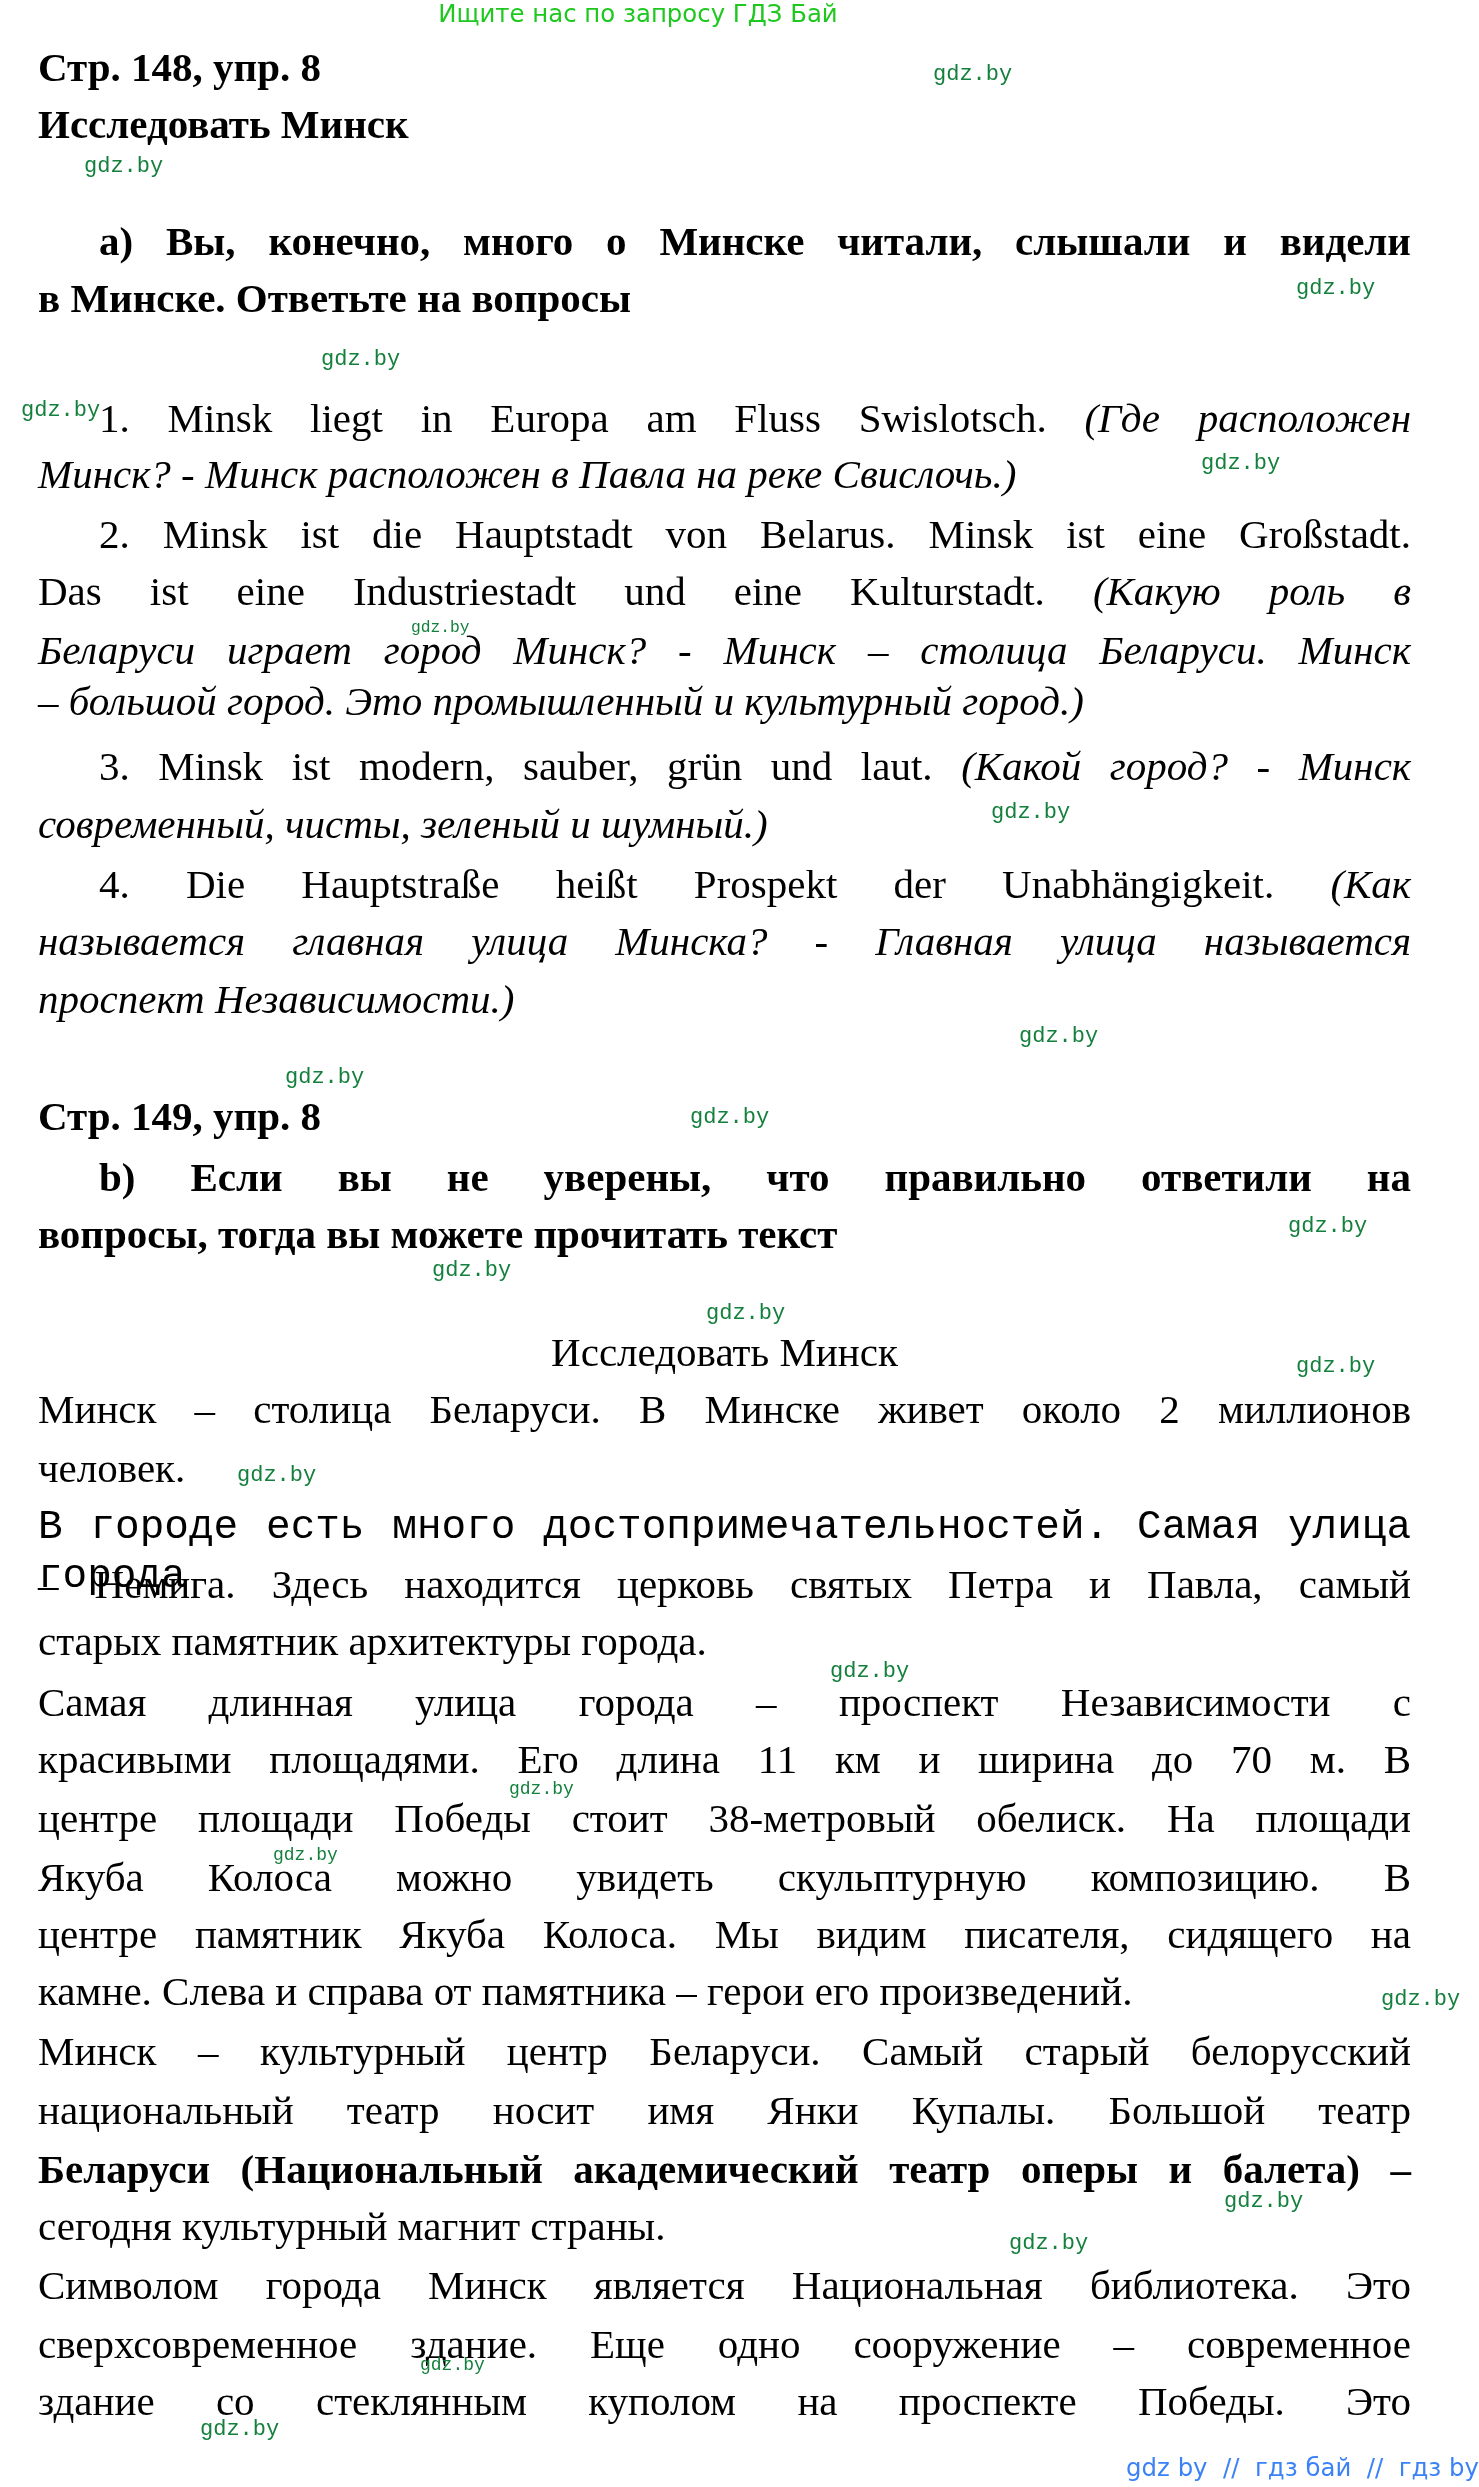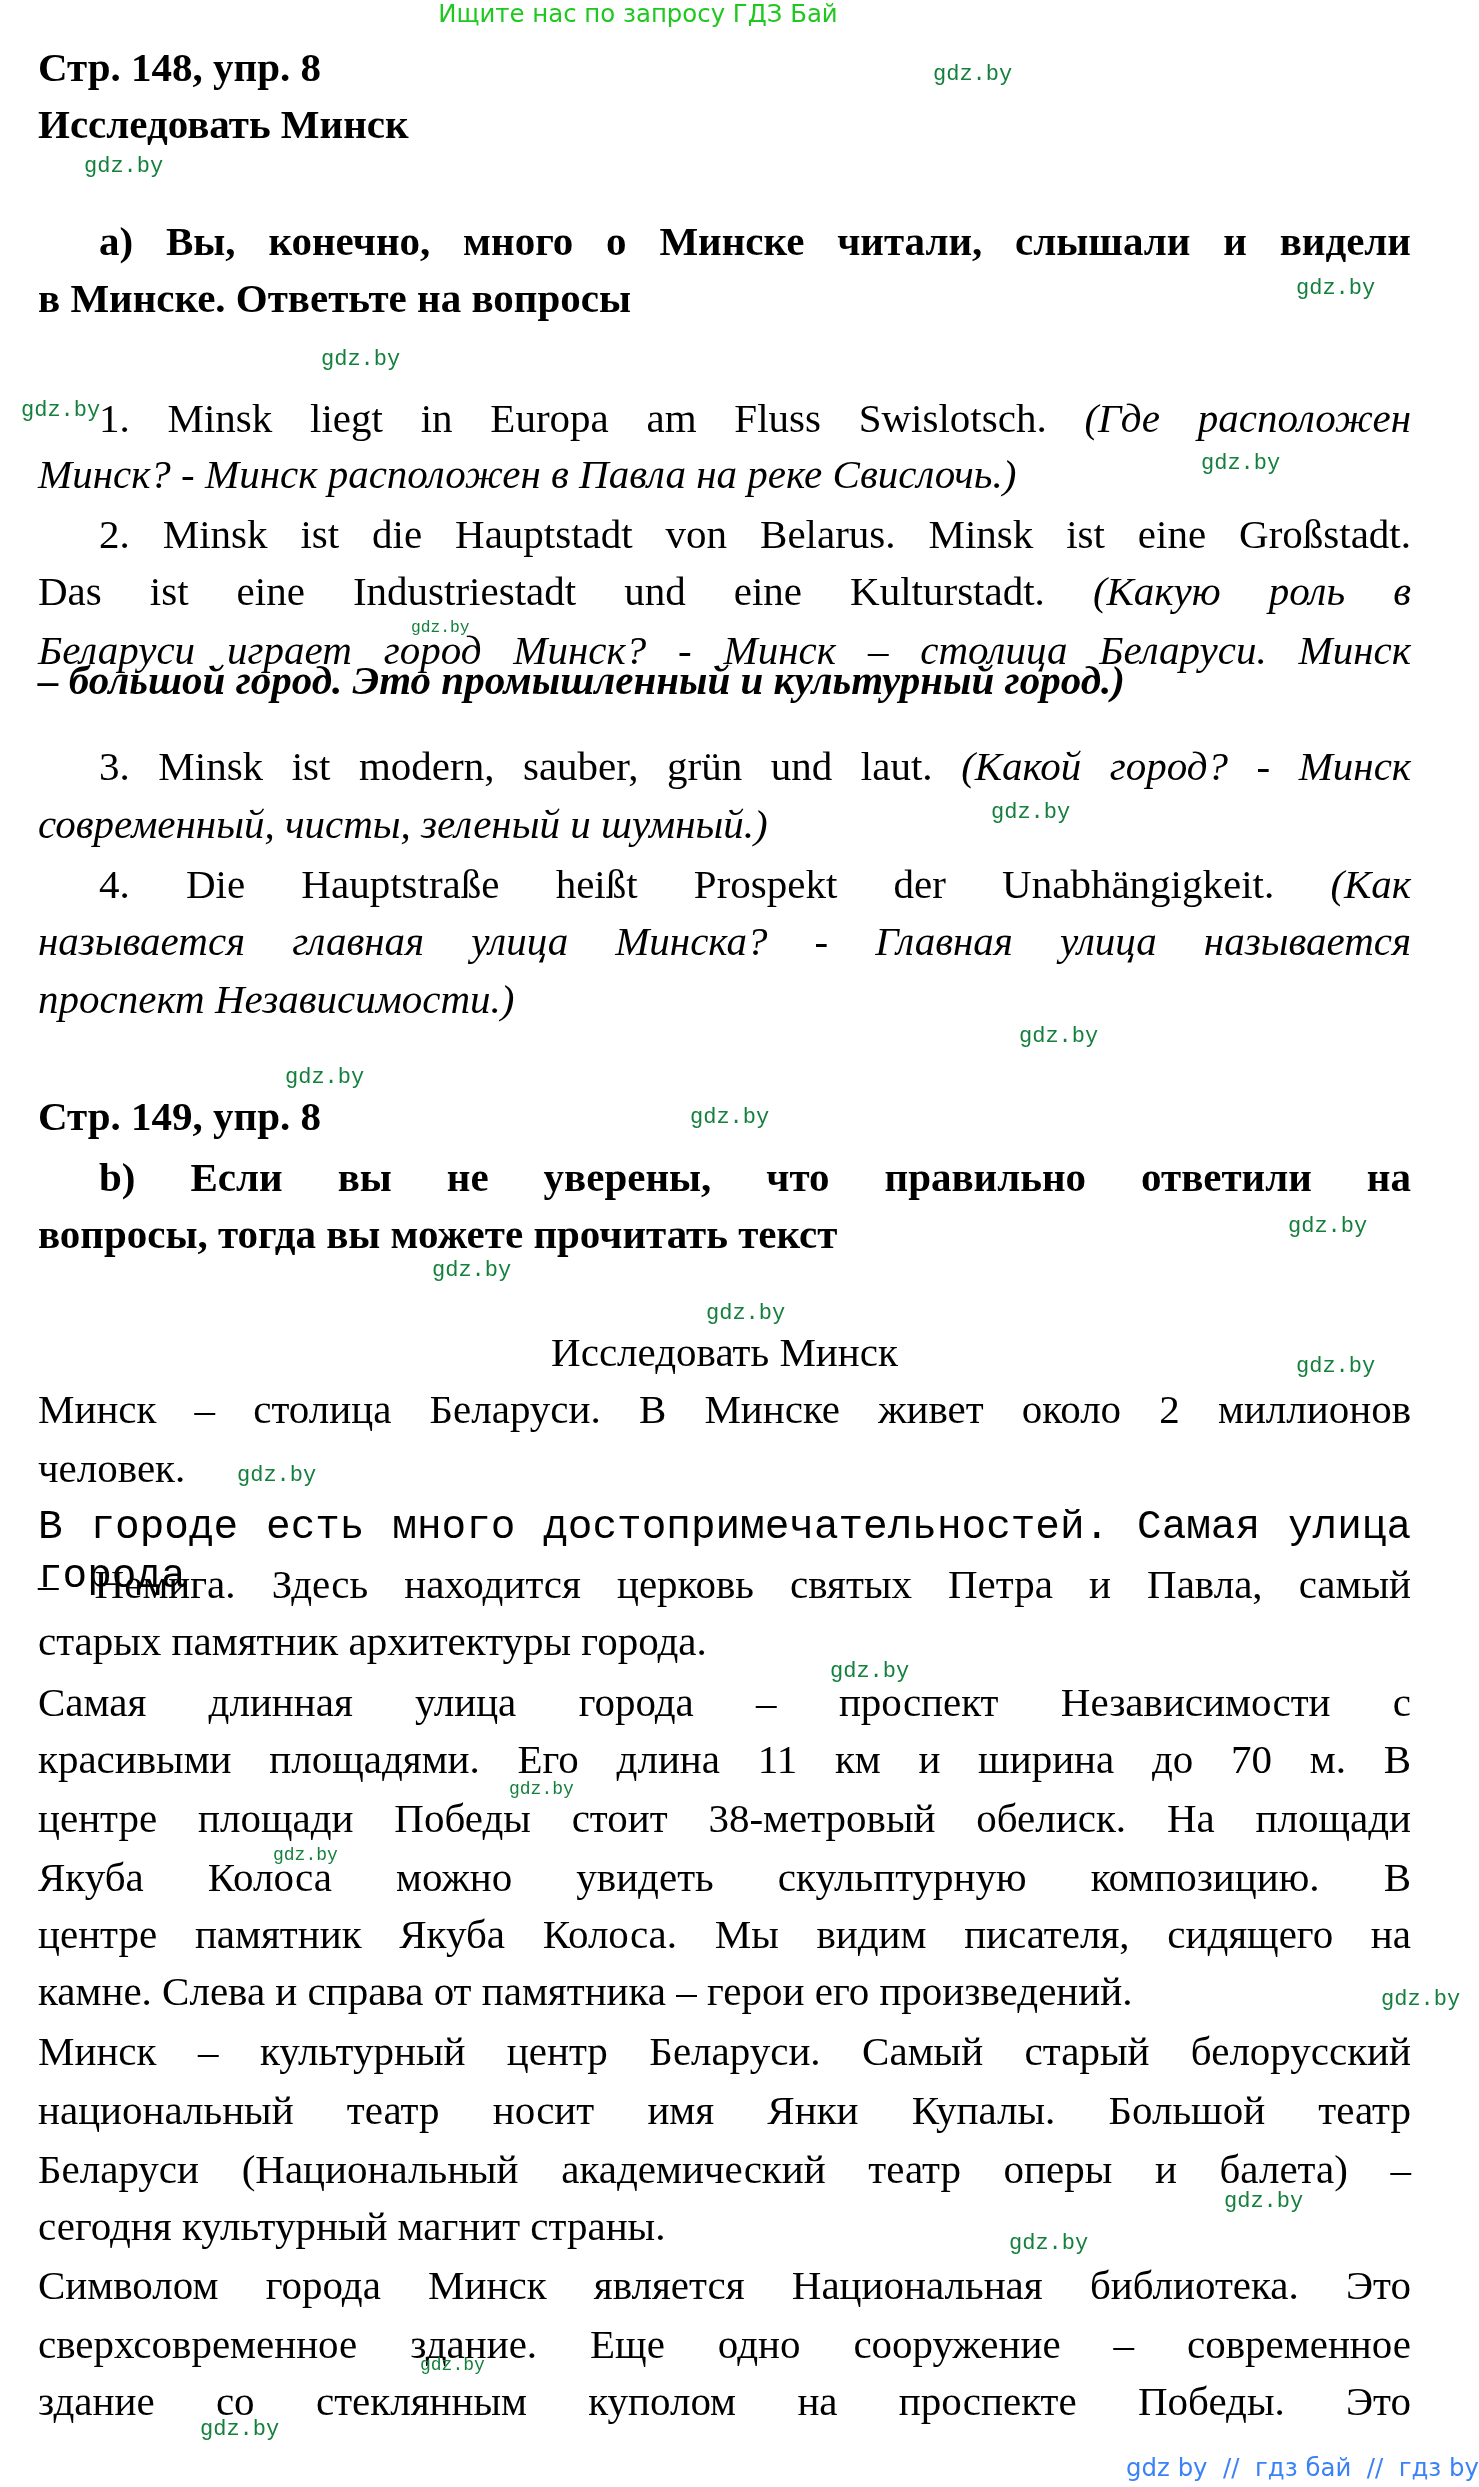--- a/index.html
+++ b/index.html
@@ -26,21 +26,21 @@
 <div class="ln b" style="top:100px;">Исследовать Минск</div>
 <div class="ln b j ind" style="top:217px;">а) Вы, конечно, много о Минске читали, слышали и видели</div>
 <div class="ln b" style="top:274px;">в Минске. Ответьте на вопросы</div>
 
 <div class="ln j" style="top:394px; left:99px; width:1312px;"><span>1. Minsk liegt in Europa am Fluss Swislotsch. </span><span class="i">(Где расположен</span></div>
 <div class="ln i" style="top:450px;">Минск? - Минск расположен в Павла на реке Свислочь.)</div>
 
 <div class="ln j ind" style="top:510px;">2. Minsk ist die Hauptstadt von Belarus. Minsk ist eine Großstadt.</div>
 <div class="ln j" style="top:567px;"><span>Das ist eine Industriestadt und eine Kulturstadt. </span><span class="i">(Какую роль в</span></div>
 <div class="ln i j" style="top:626px;">Беларуси играет город Минск? - Минск – столица Беларуси. Минск</div>
-<div class="ln i" style="top:656px;font-weight:bold;">– большой город. Это промышленный и культурный город.)</div>
+<div class="ln i" style="top:677px;">– большой город. Это промышленный и культурный город.)</div>
 
 <div class="ln j ind" style="top:742px;"><span>3. Minsk ist modern, sauber, grün und laut. </span><span class="i">(Какой город? - Минск</span></div>
 <div class="ln i" style="top:800px;">современный, чисты, зеленый и шумный.)</div>
 
 <div class="ln j ind" style="top:860px;"><span>4. Die Hauptstraße heißt Prospekt der Unabhängigkeit. </span><span class="i">(Как</span></div>
 <div class="ln i j" style="top:917px;">называется главная улица Минска? - Главная улица называется</div>
 <div class="ln i" style="top:975px;">проспект Независимости.)</div>
 
 <div class="ln b" style="top:1092px;">Стр. 149, упр. 8</div>
 <div class="ln b j ind" style="top:1153px;">b) Если вы не уверены, что правильно ответили на</div>
@@ -53,21 +53,21 @@
 <div class="ln j" style="top:1560px;">– Немига. Здесь находится церковь святых Петра и Павла, самый</div>
 <div class="ln" style="top:1617px;">старых памятник архитектуры города.</div>
 <div class="ln j" style="top:1678px;">Самая длинная улица города – проспект Независимости с</div>
 <div class="ln j" style="top:1735px;">красивыми площадями. Его длина 11 км и ширина до 70 м. В</div>
 <div class="ln j" style="top:1794px;">центре площади Победы стоит 38-метровый обелиск. На площади</div>
 <div class="ln j" style="top:1853px;">Якуба Колоса можно увидеть скульптурную композицию. В</div>
 <div class="ln j" style="top:1910px;">центре памятник Якуба Колоса. Мы видим писателя, сидящего на</div>
 <div class="ln" style="top:1967px;">камне. Слева и справа от памятника – герои его произведений.</div>
 <div class="ln j" style="top:2027px;">Минск – культурный центр Беларуси. Самый старый белорусский</div>
 <div class="ln j" style="top:2086px;">национальный театр носит имя Янки Купалы. Большой театр</div>
-<div class="ln j" style="top:2145px;">Беларуси (Национальный академический театр оперы и балета) –</div>
+<div class="ln j" style="top:2145px;font-weight:bold;">Беларуси (Национальный академический театр оперы и балета) –</div>
 <div class="ln" style="top:2202px;">сегодня культурный магнит страны.</div>
 <div class="ln j" style="top:2261px;">Символом города Минск является Национальная библиотека. Это</div>
 <div class="ln j" style="top:2320px;">сверхсовременное здание.  Еще одно сооружение – современное</div>
 <div class="ln j" style="top:2377px;">здание со стеклянным куполом на проспекте Победы. Это</div>
 
 <div class="wm" style="left:933px; top:63px;">gdz.by</div>
 <div class="wm" style="left:84px; top:155px;">gdz.by</div>
 <div class="wm" style="left:1296px; top:277px;">gdz.by</div>
 <div class="wm" style="left:321px; top:348px;">gdz.by</div>
 <div class="wm" style="left:21px; top:399px;">gdz.by</div>

